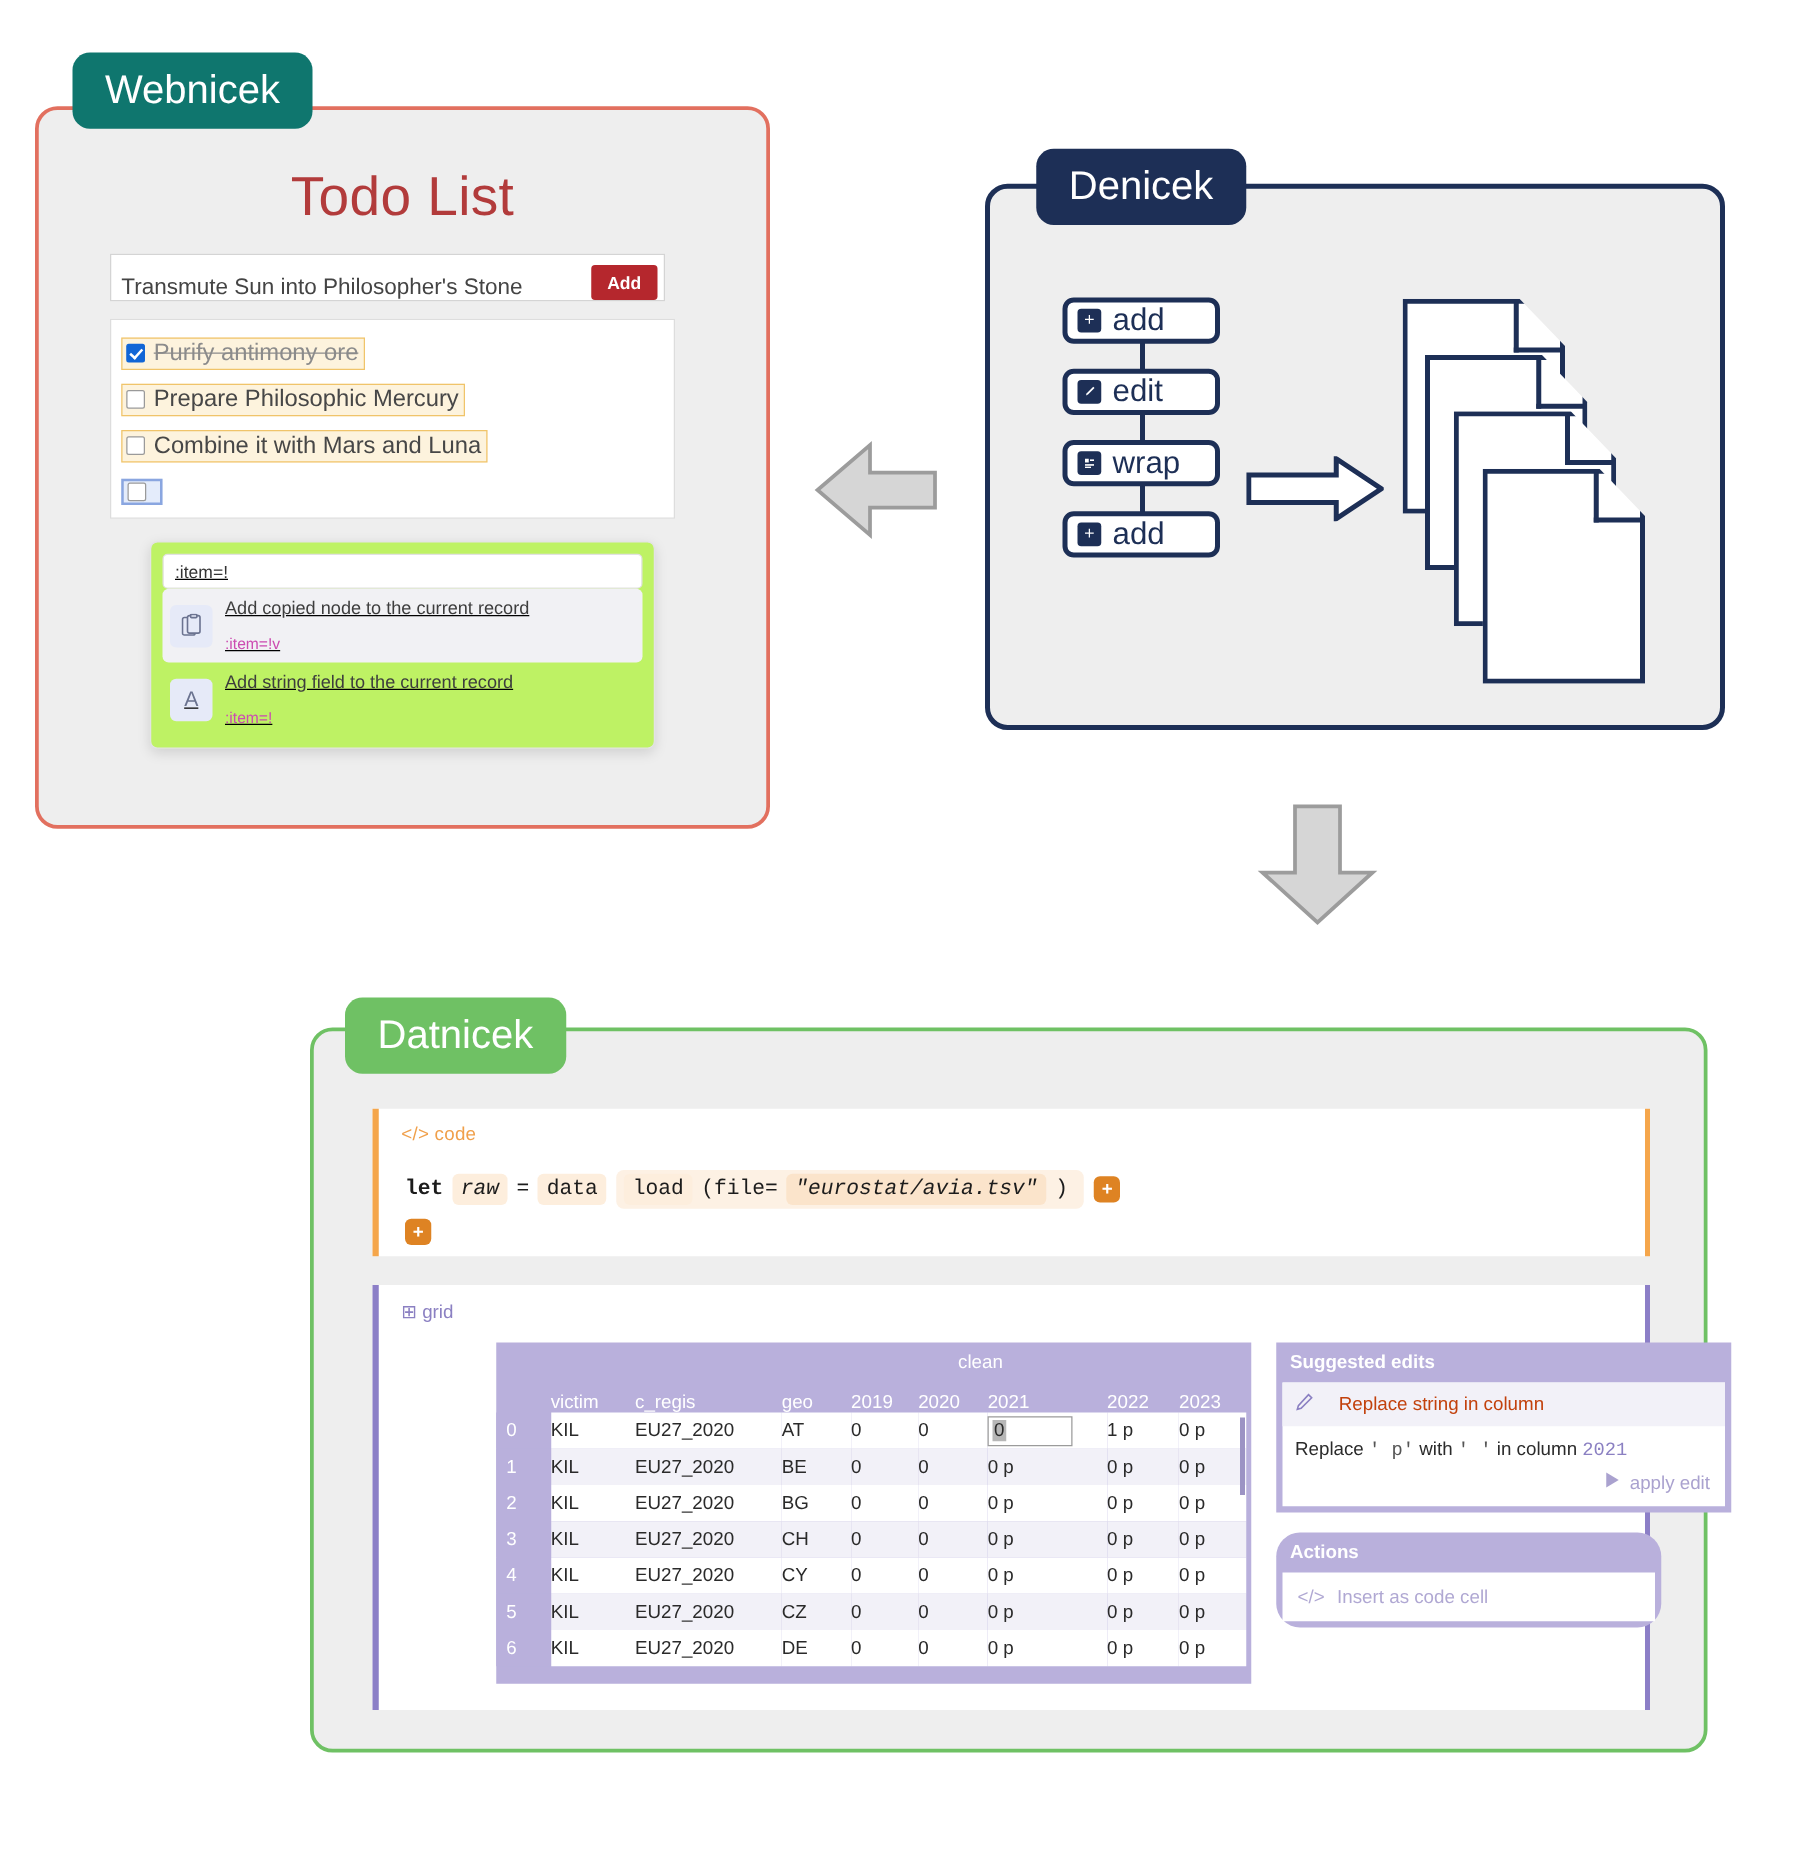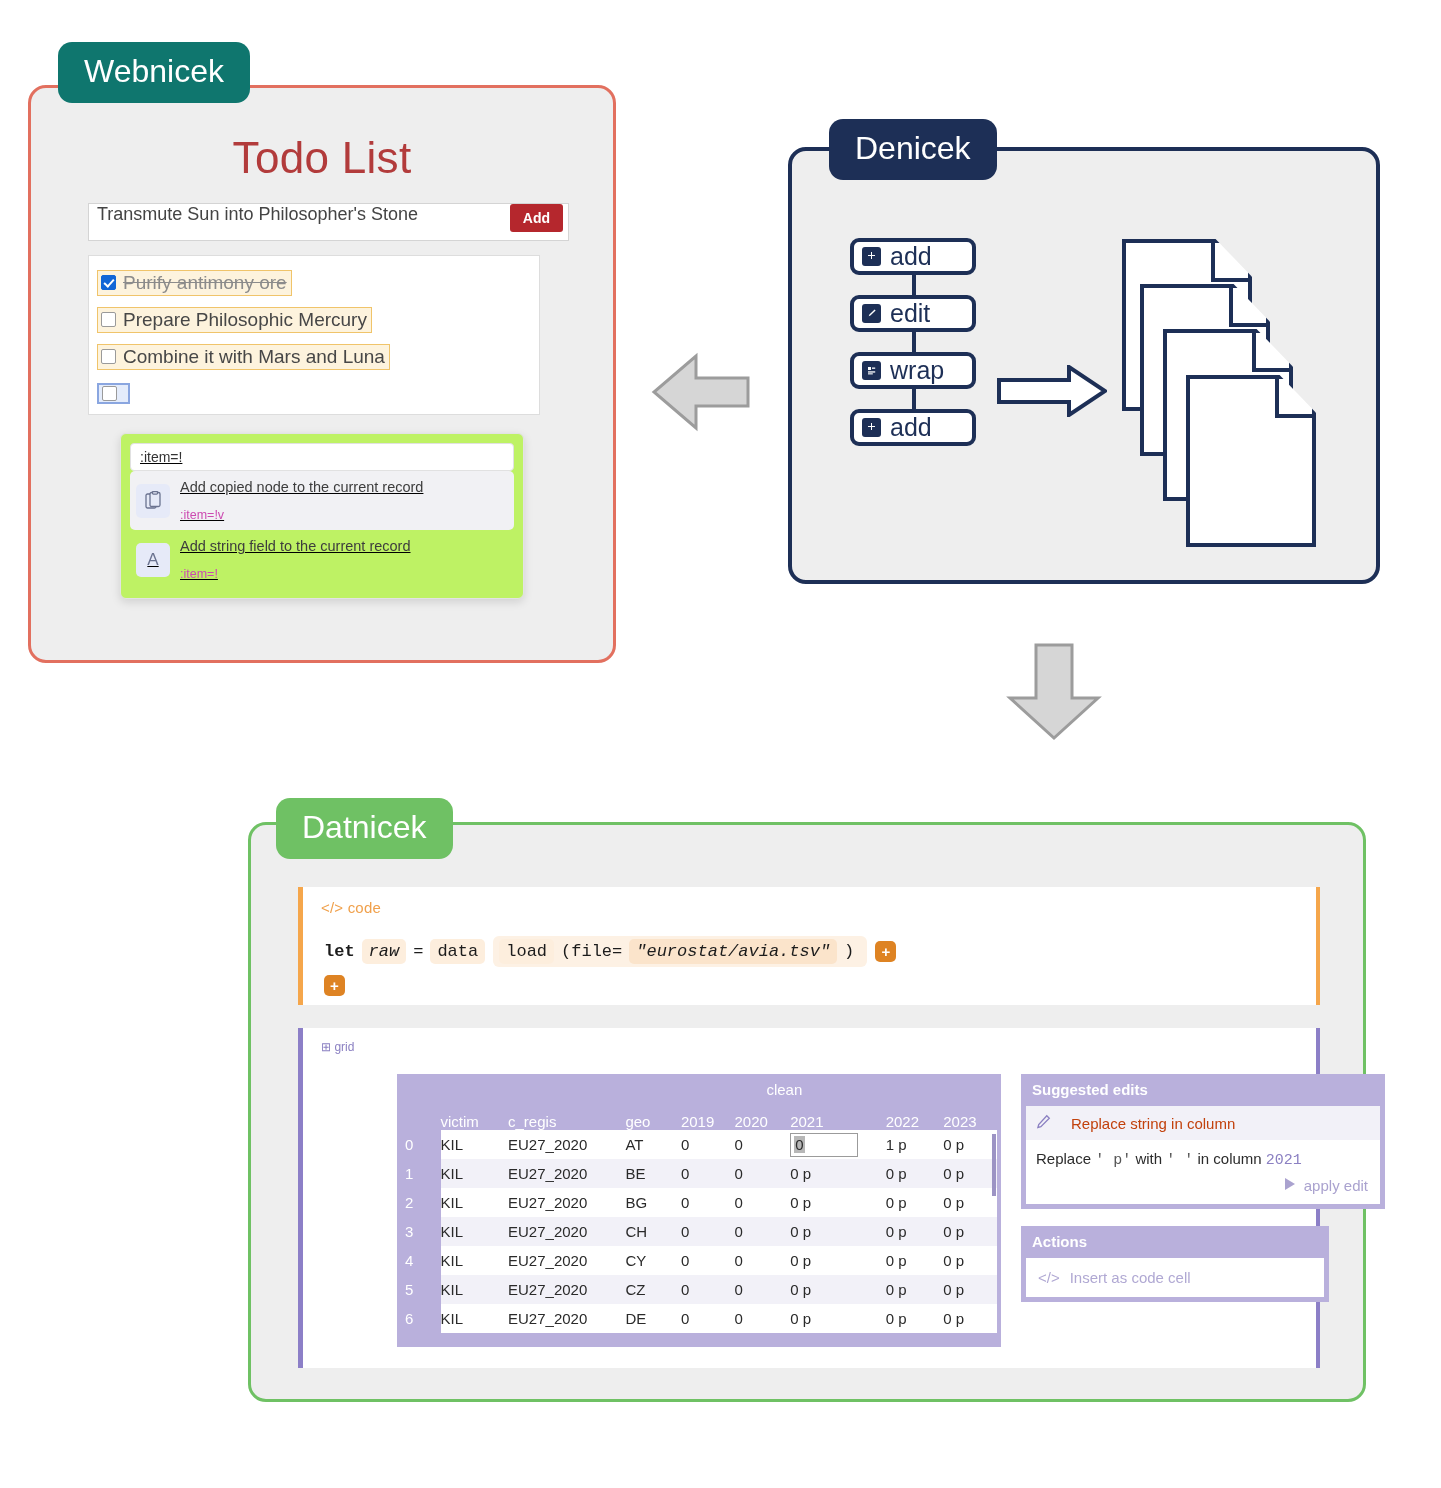--- a/index.html
+++ b/index.html
@@ -73,25 +73,25 @@
     left: 0; right: 0; top: 45px;
     text-align: center;
     color: #b23b3b;
     font-size: 44px;
     font-weight: 400;
     letter-spacing: .3px;
   }
   #todo-inputbar {
     position: absolute;
     left: 57px; top: 115px;
-    width: 481px; height: 38px;
+    width: 444px; height: 38px;
     background: #ffffff;
     border: 1px solid #d4d4d4;
     display: flex;
-    align-items: flex-start;
+    align-items: flex-end;
     box-sizing: border-box;
   }
   #todo-input {
     border: none;
     outline: none;
     flex: 1;
     font-family: "Liberation Sans", sans-serif;
     font-size: 18px;
     color: #444444;
     padding: 0 6px 0 8px;
@@ -341,21 +341,21 @@
     position: absolute;
     left: 47px; top: 203px;
     width: 1022px;
     height: 340px;
     background: #ffffff;
     border-left: 5px solid #8c7fc7;
     border-right: 4px solid #8c7fc7;
     box-sizing: border-box;
     padding: 12px 0 0 18px;
   }
-  .cell-kind-grid { font-size: 12px; color: #8b80c2; }
+  .cell-kind-grid { font-size: 15px; color: #8b80c2; }
 
   
   #grid-table-wrap {
     position: absolute;
     left: 94px; top: 46px;
     width: 604px;
     background: #b9b0dc;
     padding: 0 4px 14px 0;
     box-sizing: border-box;
   }
@@ -784,21 +784,21 @@
           <span>
             <svg width="12" height="14" viewBox="0 0 12 14">
                 <path d="M1 1 L11 7 L1 13 Z" fill="#aaa2cf"></path>
               </svg>
           </span>
           <span>apply edit</span>
         </div>
       </div>
     </div>
 
-    <div class="side-panel" style="left:718px;top:198px;width:308px;">
+    <div class="side-panel" style="left:718px;top:198px;width:308px;border-radius:19px;">
       <div class="side-title">Actions</div>
       <div class="side-body">
         <div class="action-row">
           <span>&lt;/&gt;</span>
           <span>Insert as code cell</span>
         </div>
       </div>
     </div>
   </div>
 </div>

